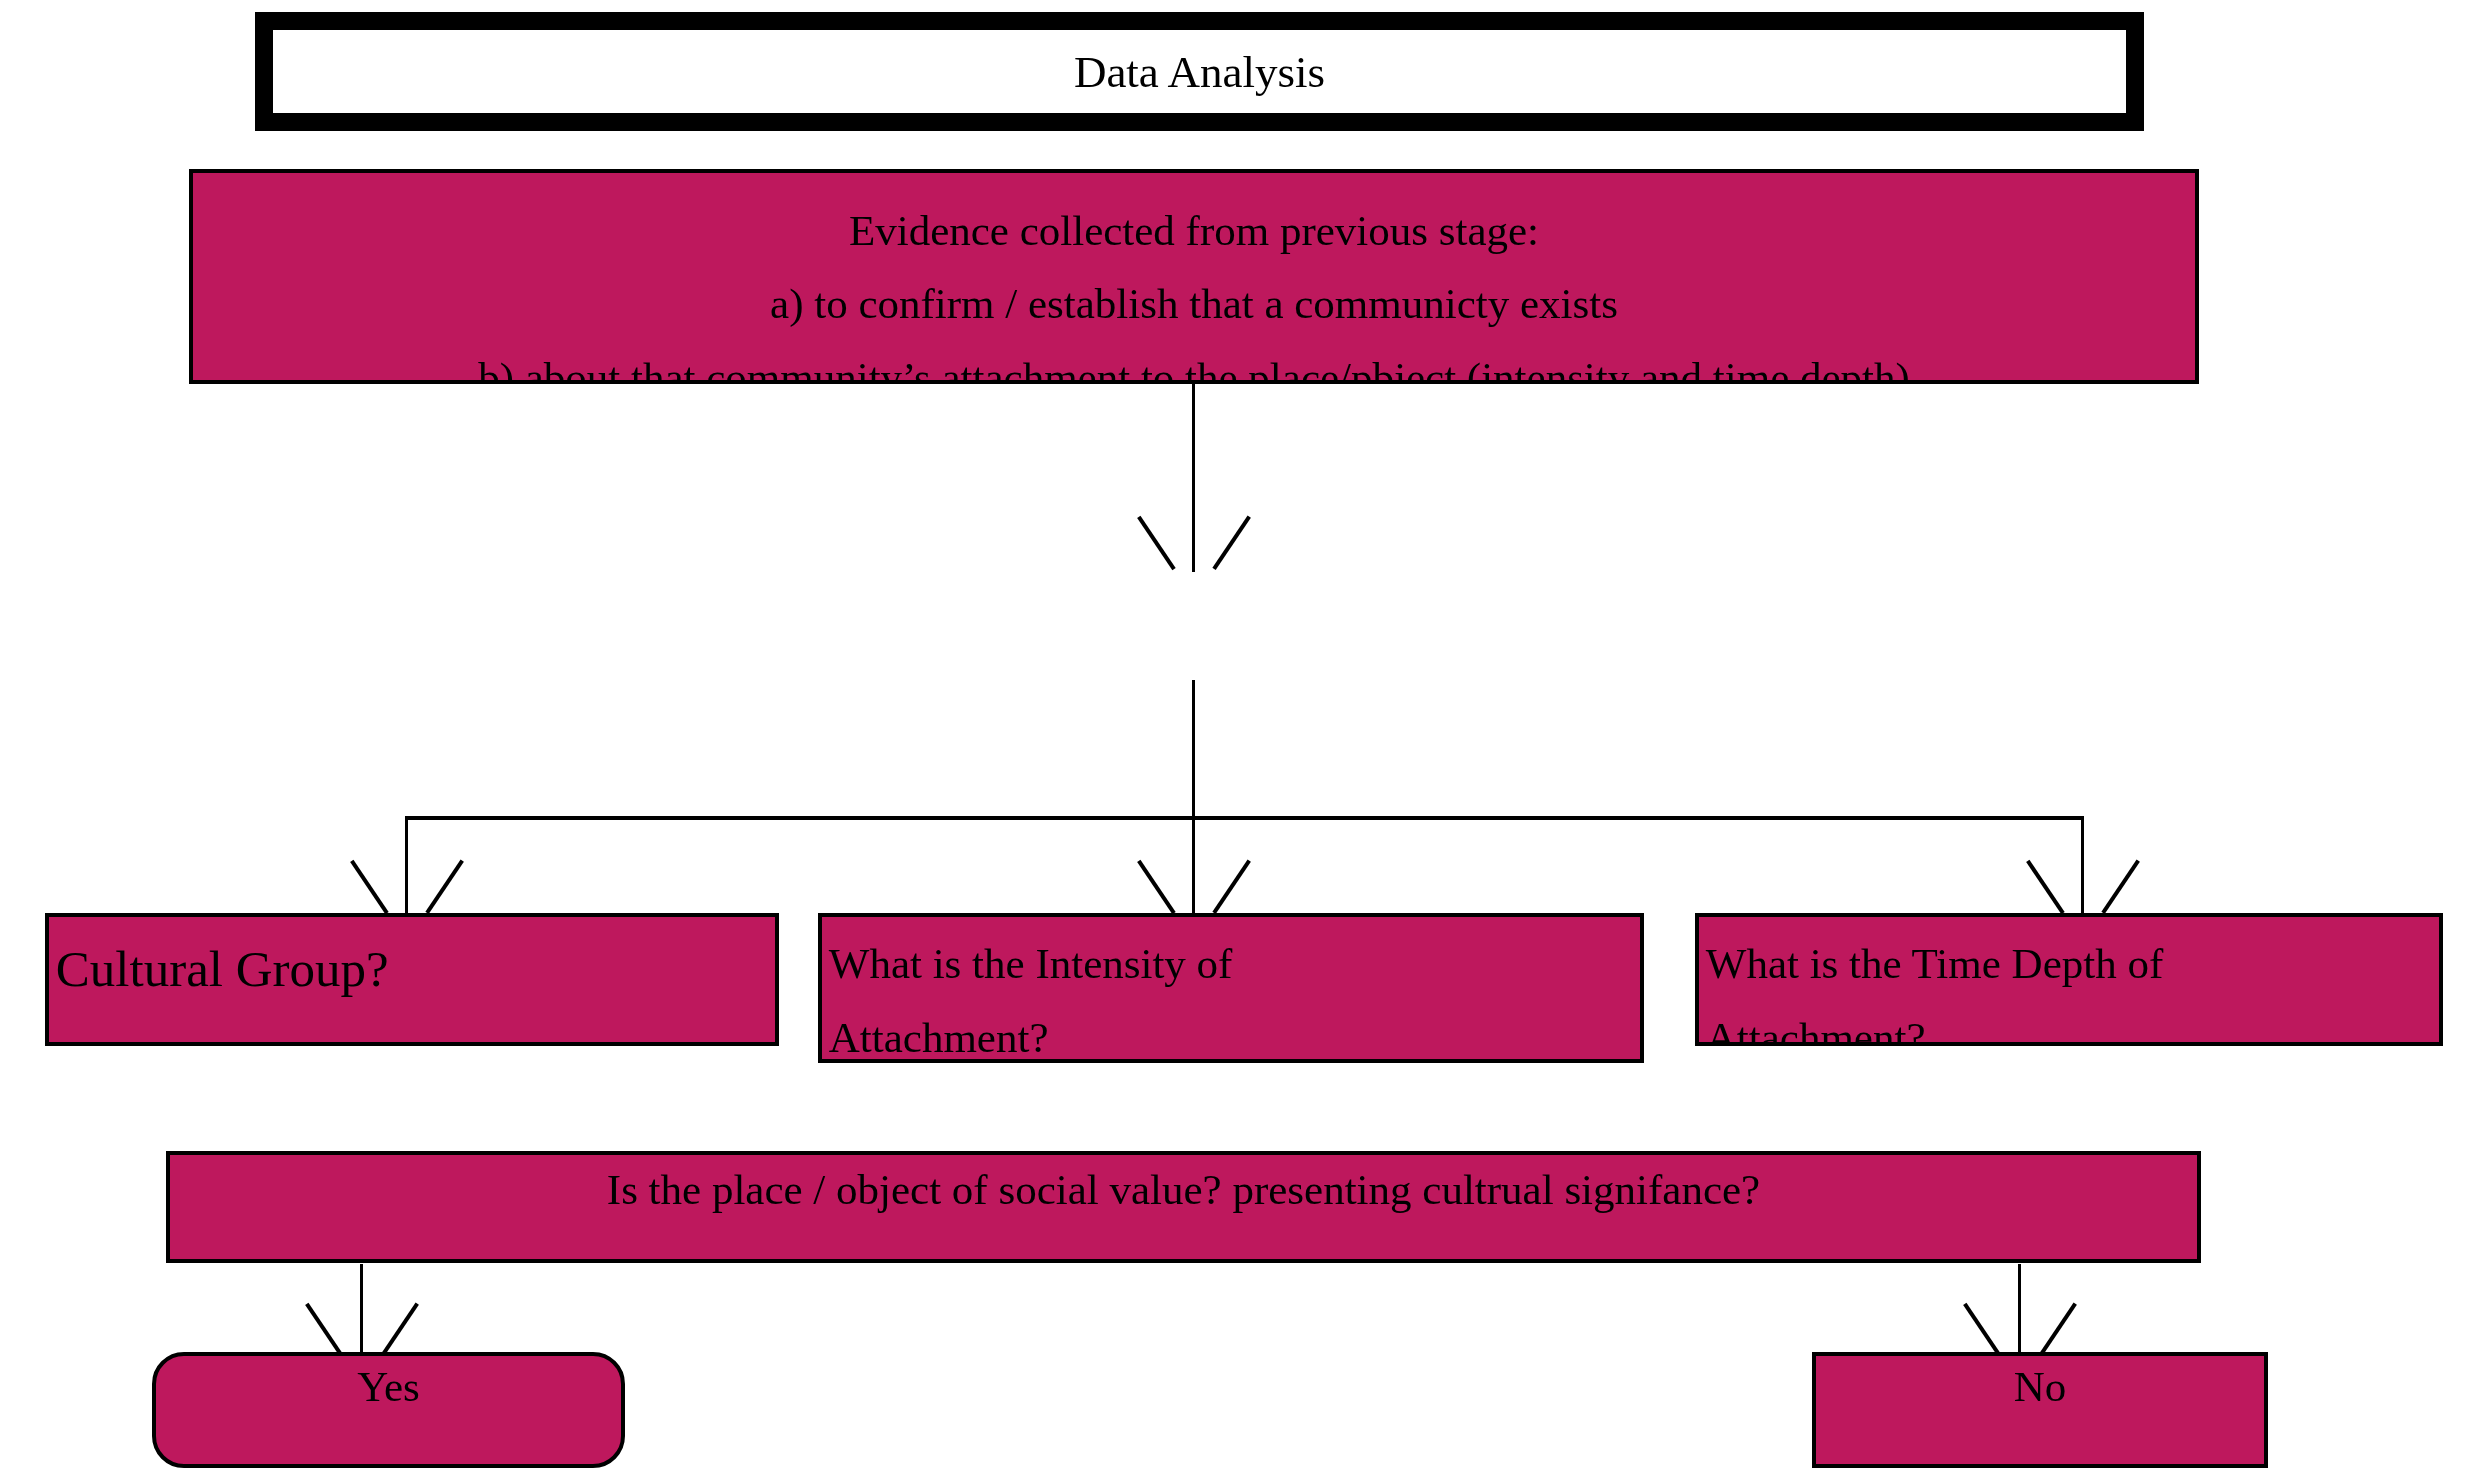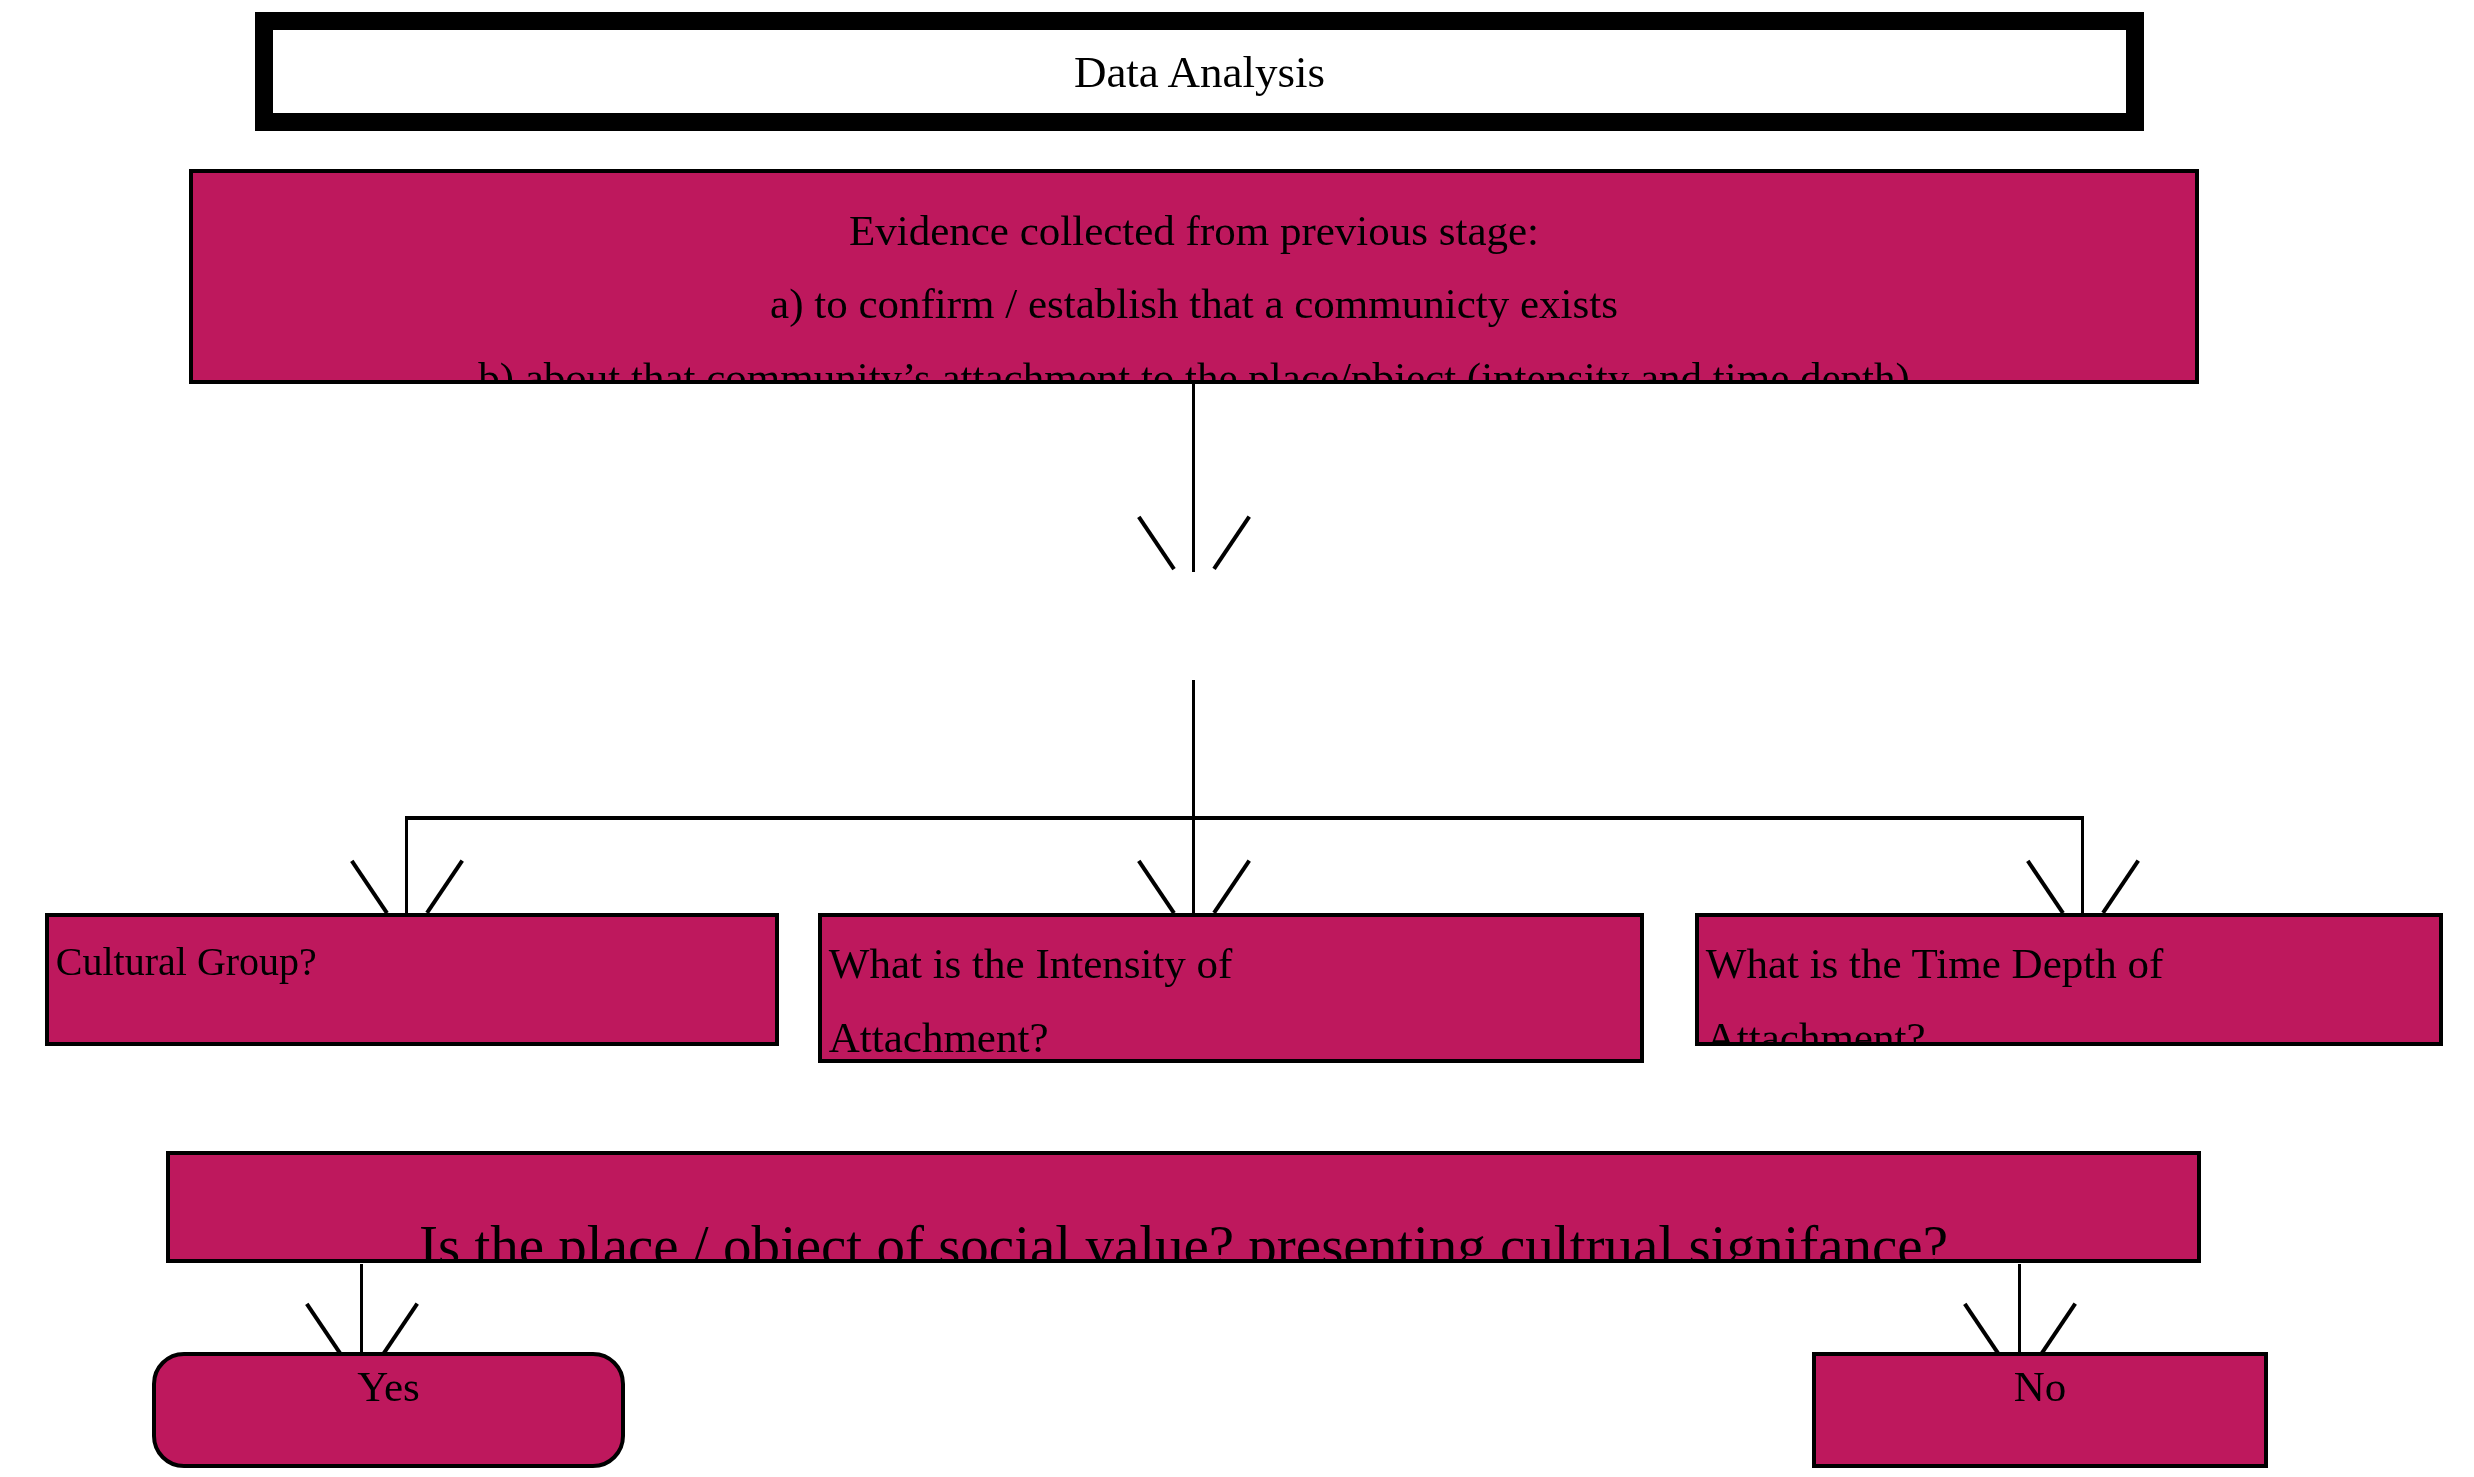--- a/index.html
+++ b/index.html
@@ -124,40 +124,40 @@
   <div class="vline" style="left:405px; top:816px; height:99px;"></div>
   <div class="vline" style="left:1192px; top:816px; height:99px;"></div>
   <div class="vline" style="left:2081px; top:816px; height:99px;"></div>
 
   <div class="arrow" style="left:371px; top:860px;"></div>
   <div class="arrow" style="left:1158px; top:860px;"></div>
   <div class="arrow" style="left:2047px; top:860px;"></div>
 
   <div class="node left top" style="left:45px; top:913px; width:734px; height:133px; padding:1.7px 6.8px;">
     <div class="txt t-left">
-      <div style="font-size:40px;">Cultural Group?</div>
+      <div style="font-size:51px;">Cultural Group?</div>
     </div>
   </div>
 
   <div class="node left top" style="left:818px; top:913px; width:826px; height:150px; padding:1.7px 6.8px;">
     <div class="txt t-left">
       <div style="font-size:43px;">What is the Intensity of</div>
       <div style="font-size:43px;">Attachment?</div>
     </div>
   </div>
 
   <div class="node left top" style="left:1695px; top:913px; width:748px; height:133px; padding:1.7px 6.8px;">
     <div class="txt t-left">
       <div style="font-size:43px;">What is the Time Depth of</div>
       <div style="font-size:43px;">Attachment?</div>
     </div>
   </div>
 
   <div class="node center top" style="left:166px; top:1151px; width:2035px; height:112px; padding:6.8px 17px;">
-    <div class="txt t-center" style="font-size:57px;margin-top:47px;">Is the place / object of social value? presenting cultrual signifance?</div>
+    <div class="txt t-center" style="font-size:43px;">Is the place / object of social value? presenting cultrual signifance?</div>
   </div>
 
   <div class="vline" style="left:360px; top:1264px; height:89px;"></div>
   <div class="arrow" style="left:326px; top:1303px;"></div>
 
   <div class="vline" style="left:2018px; top:1264px; height:89px;"></div>
   <div class="arrow" style="left:1984px; top:1303px;"></div>
 
   <div class="node center top" style="left:152px; top:1352px; width:473px; height:116px; padding:3.4px 10.2px;border-radius:32px;">
     <div class="txt t-center" style="font-size:43px;">Yes</div>

